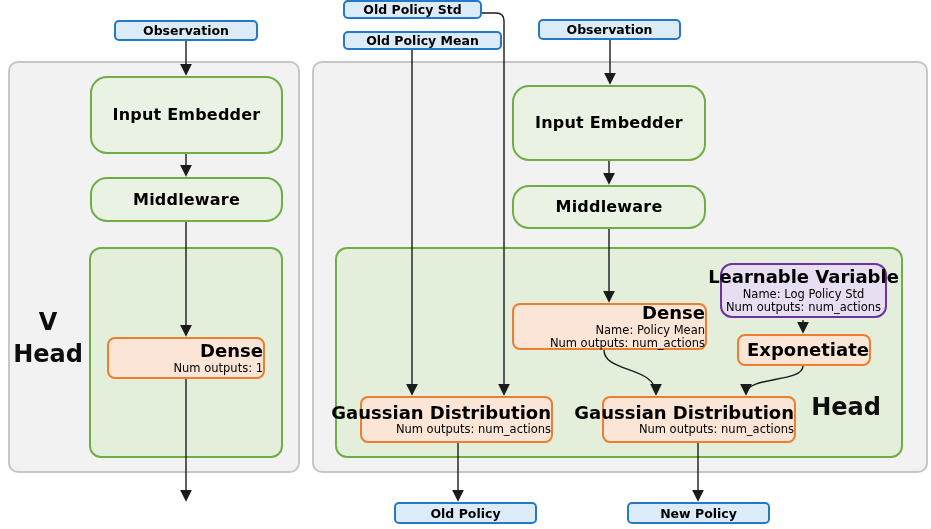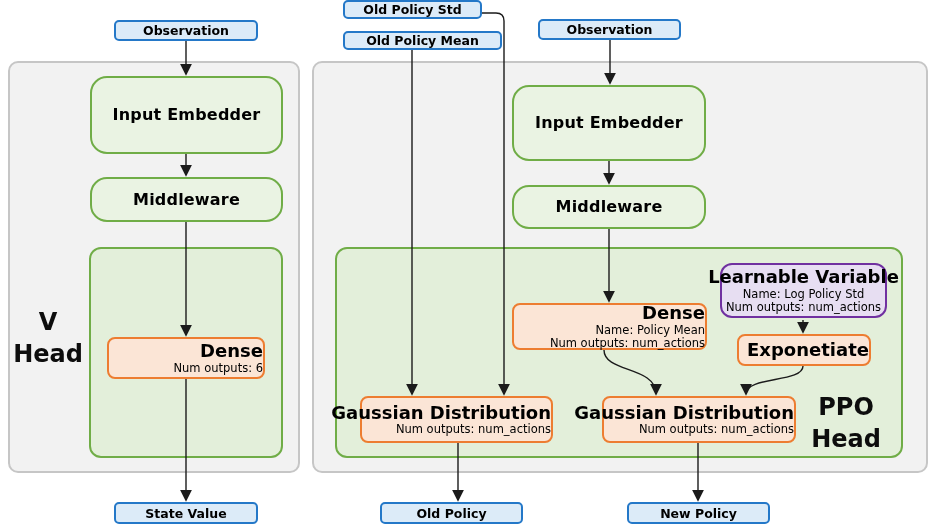--- a/index.html
+++ b/index.html
@@ -88,21 +88,21 @@
 
   <div class="abs node blue" style="left:114px;top:20px;width:144px;height:21px">Observation</div>
   <div class="abs node blue" style="left:343px;top:0;width:139px;height:19px">Old Policy Std</div>
   <div class="abs node blue" style="left:343px;top:31px;width:159px;height:19px">Old Policy Mean</div>
   <div class="abs node blue" style="left:538px;top:19px;width:143px;height:21px">Observation</div>
 
   <div class="abs node green" style="left:90px;top:76px;width:193px;height:78px">Input Embedder</div>
   <div class="abs node green" style="left:90px;top:177px;width:193px;height:45px">Middleware</div>
   <div class="abs node orange" style="left:107px;top:337px;width:158px;height:42px">
     <div class="node-title">Dense</div>
-    <div class="node-line">Num outputs: 6</div>
+    <div class="node-line">Num outputs: 1</div>
   </div>
   <div class="head-label" style="left:10px;top:306px;width:76px">
     <div>V</div>
     <div>Head</div>
   </div>
 
   <div class="abs node green" style="left:512px;top:85px;width:194px;height:76px">Input Embedder</div>
   <div class="abs node green" style="left:512px;top:185px;width:194px;height:44px">Middleware</div>
 
   <div class="abs node orange" style="left:512px;top:303px;width:195px;height:47px">
@@ -125,21 +125,19 @@
     <div class="node-title">Gaussian Distribution</div>
     <div class="node-line">Num outputs: num_actions</div>
   </div>
 
   <div class="abs node orange" style="left:602px;top:396px;width:194px;height:47px">
     <div class="node-title">Gaussian Distribution</div>
     <div class="node-line">Num outputs: num_actions</div>
   </div>
 
   <div class="head-label" style="left:800px;top:391px;width:92px">
-    <div>PPO</div>
     <div>Head</div>
   </div>
 
-  <div class="abs node blue" style="left:114px;top:502px;width:144px;height:22px">State Value</div>
-  <div class="abs node blue" style="left:380px;top:502px;width:143px;height:22px">Old Policy</div>
+  <div class="abs node blue" style="left:394px;top:502px;width:143px;height:22px">Old Policy</div>
   <div class="abs node blue" style="left:627px;top:502px;width:143px;height:22px">New Policy</div>
 
 </div>
 
 </body></html>

